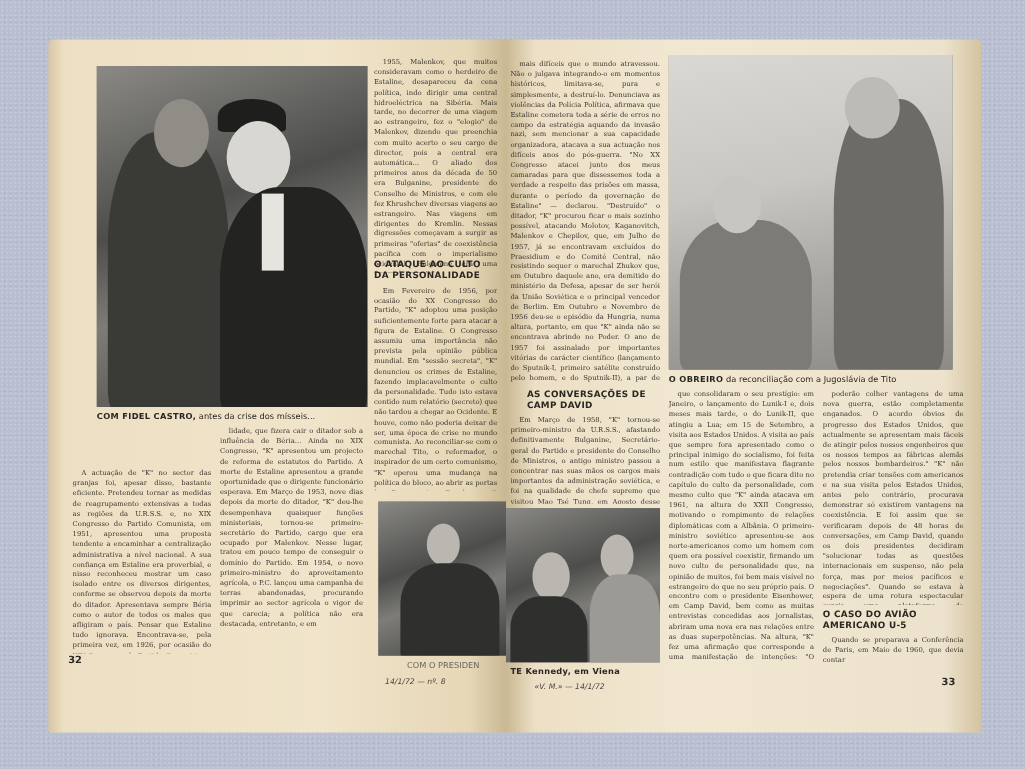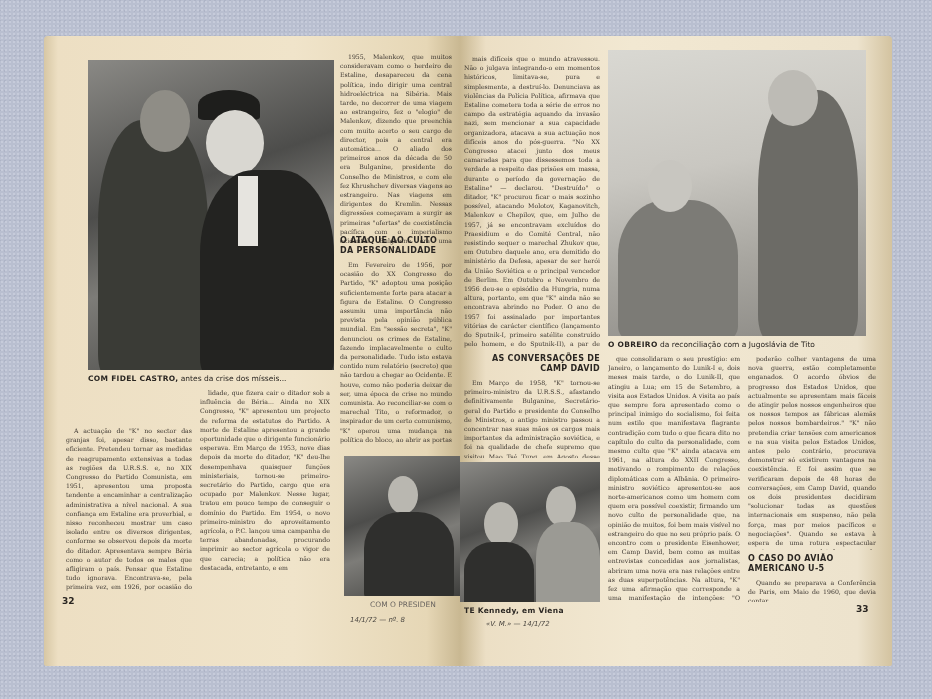--- a/index.html
+++ b/index.html
@@ -65,21 +65,21 @@
     </div>
     <div class="caption" style="left:326px;top:564px;color:#6a6560;">COM O PRESIDEN</div>
     <div class="hand" style="left:306px;top:580px;">14/1/72 — nº. 8</div>
     <div class="pnum" style="left:18px;top:560px;">32</div>
   </div>
 
   <div class="page right">
     <div class="col" style="left:4px;top:18px;width:136px;height:296px;">
         <p>mais difíceis que o mundo atravessou. Não o julgava integrando-o em momentos históricos, limitava-se, pura e simplesmente, a destruí-lo. Denunciava as violências da Polícia Política, afirmava que Estaline cometera toda a série de erros no campo da estratégia aquando da invasão nazi, sem mencionar a sua capacidade organizadora, atacava a sua actuação nos difíceis anos do pós-guerra. "No XX Congresso atacei junto dos meus camaradas para que dissessemos toda a verdade a respeito das prisões em massa, durante o período da governação de Estaline" — declarou. "Destruído" o ditador, "K" procurou ficar o mais sozinho possível, atacando Molotov, Kaganovitch, Malenkov e Chepilov, que, em Julho de 1957, já se encontravam excluídos do Praesidium e do Comité Central, não resistindo sequer o marechal Zhukov que, em Outubro daquele ano, era demitido do ministério da Defesa, apesar de ser herói da União Soviética e o principal vencedor de Berlim. Em Outubro e Novembro de 1956 deu-se o episódio da Hungria, numa altura, portanto, em que "K" ainda não se encontrava abrindo no Poder. O ano de 1957 foi assinalado por importantes vitórias de carácter científico (lançamento do Sputnik-I, primeiro satélite construído pelo homem, e do Sputnik-II), a par de empreendimentos de carácter militar, como os projécteis balísticos intercontinentais.</p>
       </div>
-    <div class="heading" style="left:4px;top:318px;width:136px;text-align:right;">AS CONVERSAÇÕES DE CAMP DAVID</div>
+    <div class="heading" style="left:19px;top:318px;width:136px;">AS CONVERSAÇÕES DE CAMP DAVID</div>
     <div class="col" style="left:4px;top:342px;width:136px;height:80px;">
         <p>Em Março de 1958, "K" tornou-se primeiro-ministro da U.R.S.S., afastando definitivamente Bulganine, Secretário-geral do Partido e presidente do Conselho de Ministros, o antigo ministro passou a concentrar nas suas mãos os cargos mais importantes da administração soviética, e foi na qualidade de chefe supremo que visitou Mao Tsé Tung, em Agosto desse ano. O ano seguinte foi fértil em acontecimentos</p>
       </div>
 
     <div class="photo" style="left:0px;top:426px;width:140px;height:140px;">
       <div class="face" style="left:24px;top:40px;width:34px;height:44px;"></div>
       <div class="fig" style="left:4px;top:80px;width:70px;height:70px;"></div>
       <div class="face" style="left:86px;top:24px;width:30px;height:40px;"></div>
       <div class="fig" style="left:76px;top:60px;width:64px;height:90px;background:#9b9a94;"></div>
     </div>
@@ -99,15 +99,15 @@
     <div class="col" style="left:148px;top:318px;width:132px;height:248px;">
         <p>que consolidaram o seu prestígio: em Janeiro, o lançamento do Lunik-I e, dois meses mais tarde, o do Lunik-II, que atingiu a Lua; em 15 de Setembro, a visita aos Estados Unidos. A visita ao país que sempre fora apresentado como o principal inimigo do socialismo, foi feita num estilo que manifestava flagrante contradição com tudo o que ficara dito no capítulo do culto da personalidade, com mesmo culto que "K" ainda atacava em 1961, na altura do XXII Congresso, motivando o rompimento de relações diplomáticas com a Albânia. O primeiro-ministro soviético apresentou-se aos norte-americanos como um homem com quem era possível coexistir, firmando um novo culto de personalidade que, na opinião de muitos, foi bem mais visível no estrangeiro do que no seu próprio país. O encontro com o presidente Eisenhower, em Camp David, bem como as muitas entrevistas concedidas aos jornalistas, abriram uma nova era nas relações entre as duas superpotências. Na altura, "K" fez uma afirmação que corresponde a uma manifestação de intenções: "O problema é saber se iremos caminhar juntos rumo à paz ou prosseguir na "guerra fria" e na corrida aos armamentos. Só julgam acreditam que</p>
       </div>
     <div class="col" style="left:288px;top:318px;width:128px;height:196px;">
         <p>poderão colher vantagens de uma nova guerra, estão completamente enganados. O acordo óbvios de progresso dos Estados Unidos, que actualmente se apresentam mais fáceis de atingir pelos nossos engenheiros que os nossos tempos as fábricas alemãs pelos nossos bombardeiros." "K" não pretendia criar tensões com americanos e na sua visita pelos Estados Unidos, antes pelo contrário, procurava demonstrar só existirem vantagens na coexistência. E foi assim que se verificaram depois de 48 horas de conversações, em Camp David, quando os dois presidentes decidiram "solucionar todas as questões internacionais em suspenso, não pela força, mas por meios pacíficos e negociações". Quando se estava à espera de uma rotura espectacular surgia uma plataforma de entendimento, abrindo-se caminhos de paz a um mundo ameaçado. Tudo, porém, se criava uma imagem de "K" e da Rússia. É muito acreditaram que esta imagem correspondia a uma realidade efectiva e não apenas à vontade de um homem.</p>
       </div>
     <div class="heading" style="left:288px;top:518px;width:120px;">O CASO DO AVIÃO AMERICANO U-5</div>
     <div class="col" style="left:288px;top:542px;width:128px;height:24px;">
         <p>Quando se preparava a Conferência de Paris, em Maio de 1960, que devia contar</p>
       </div>
-    <div class="pnum" style="left:396px;top:568px;">33</div>
+    <div class="pnum" style="left:396px;top:580px;">33</div>
   </div>
 </div>
 
 </body></html>

